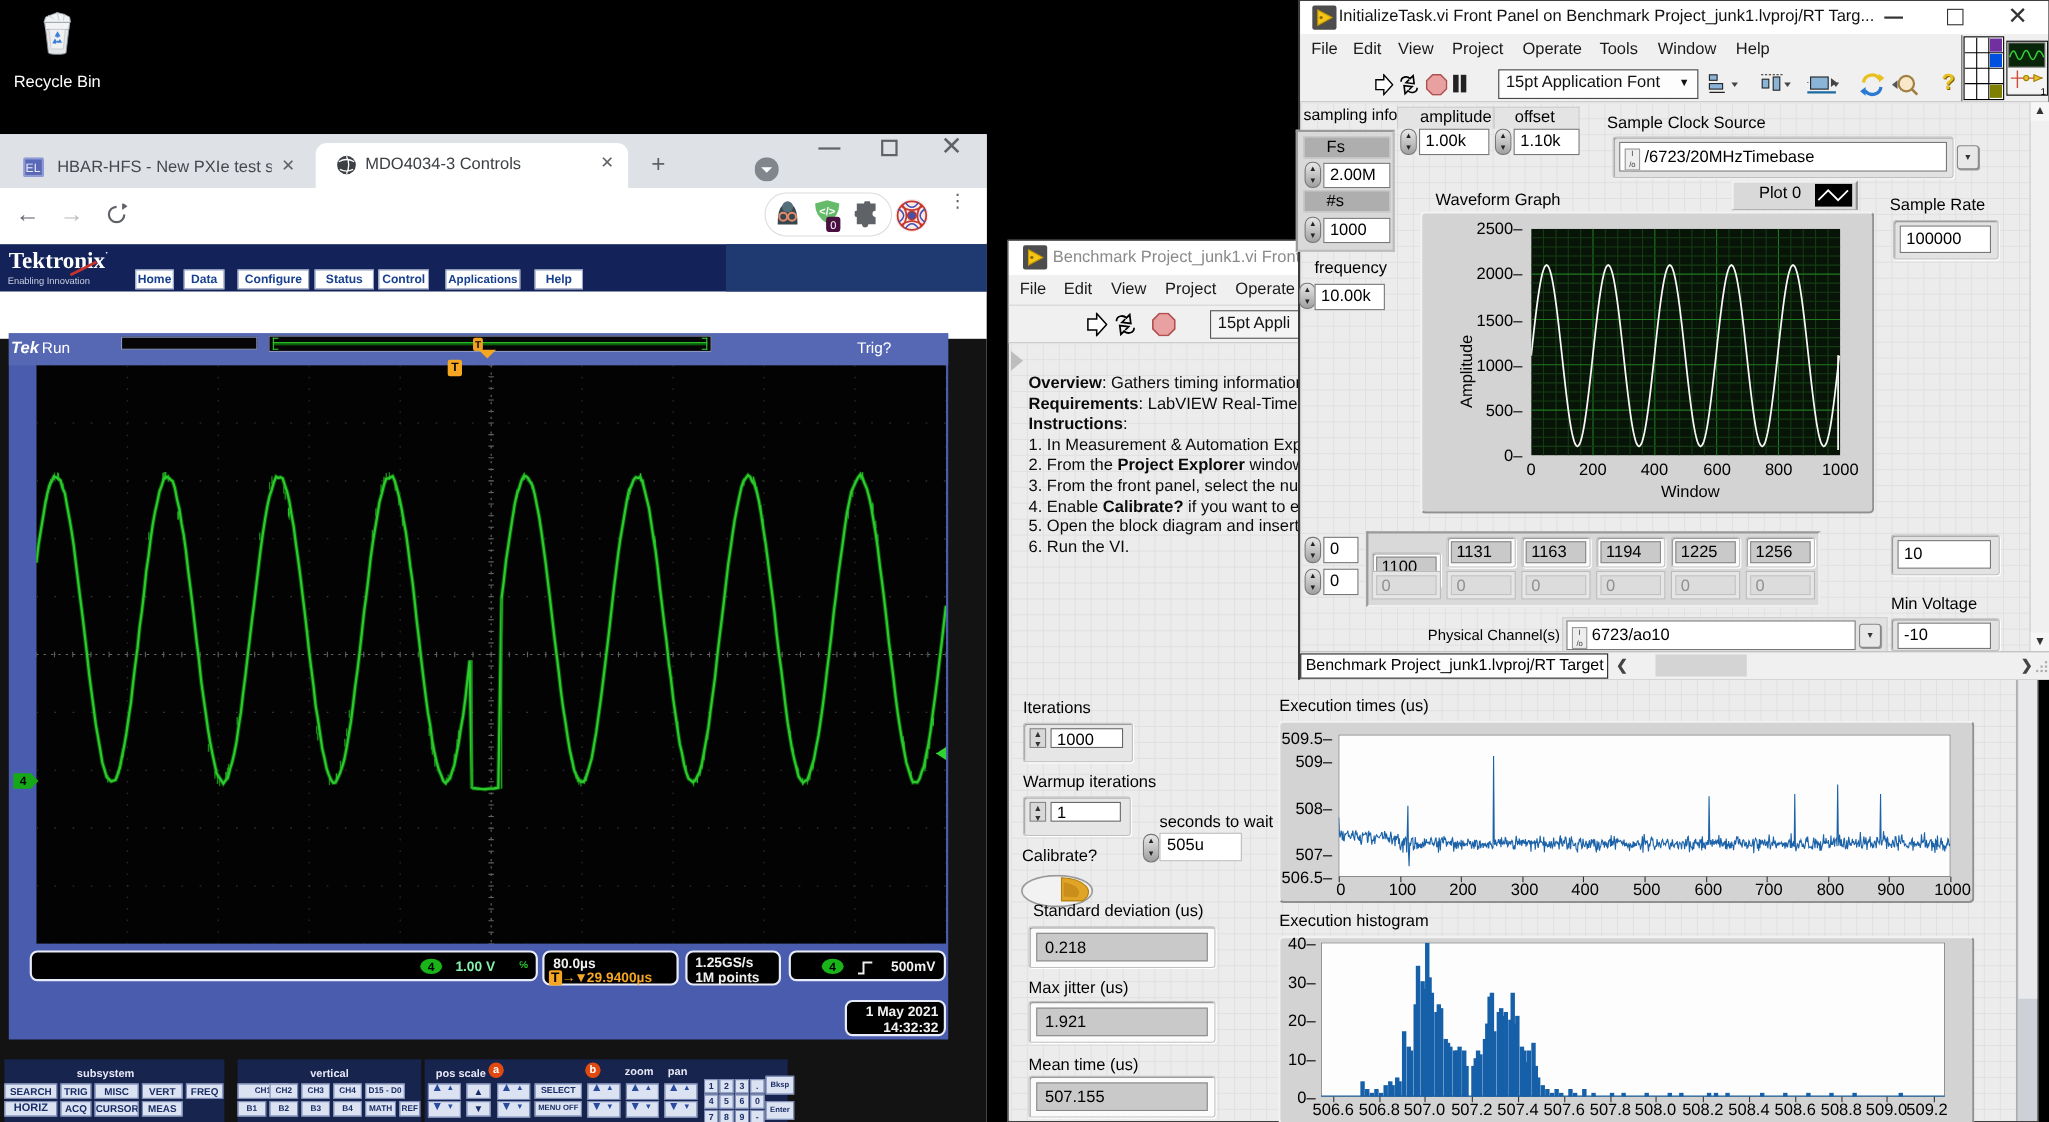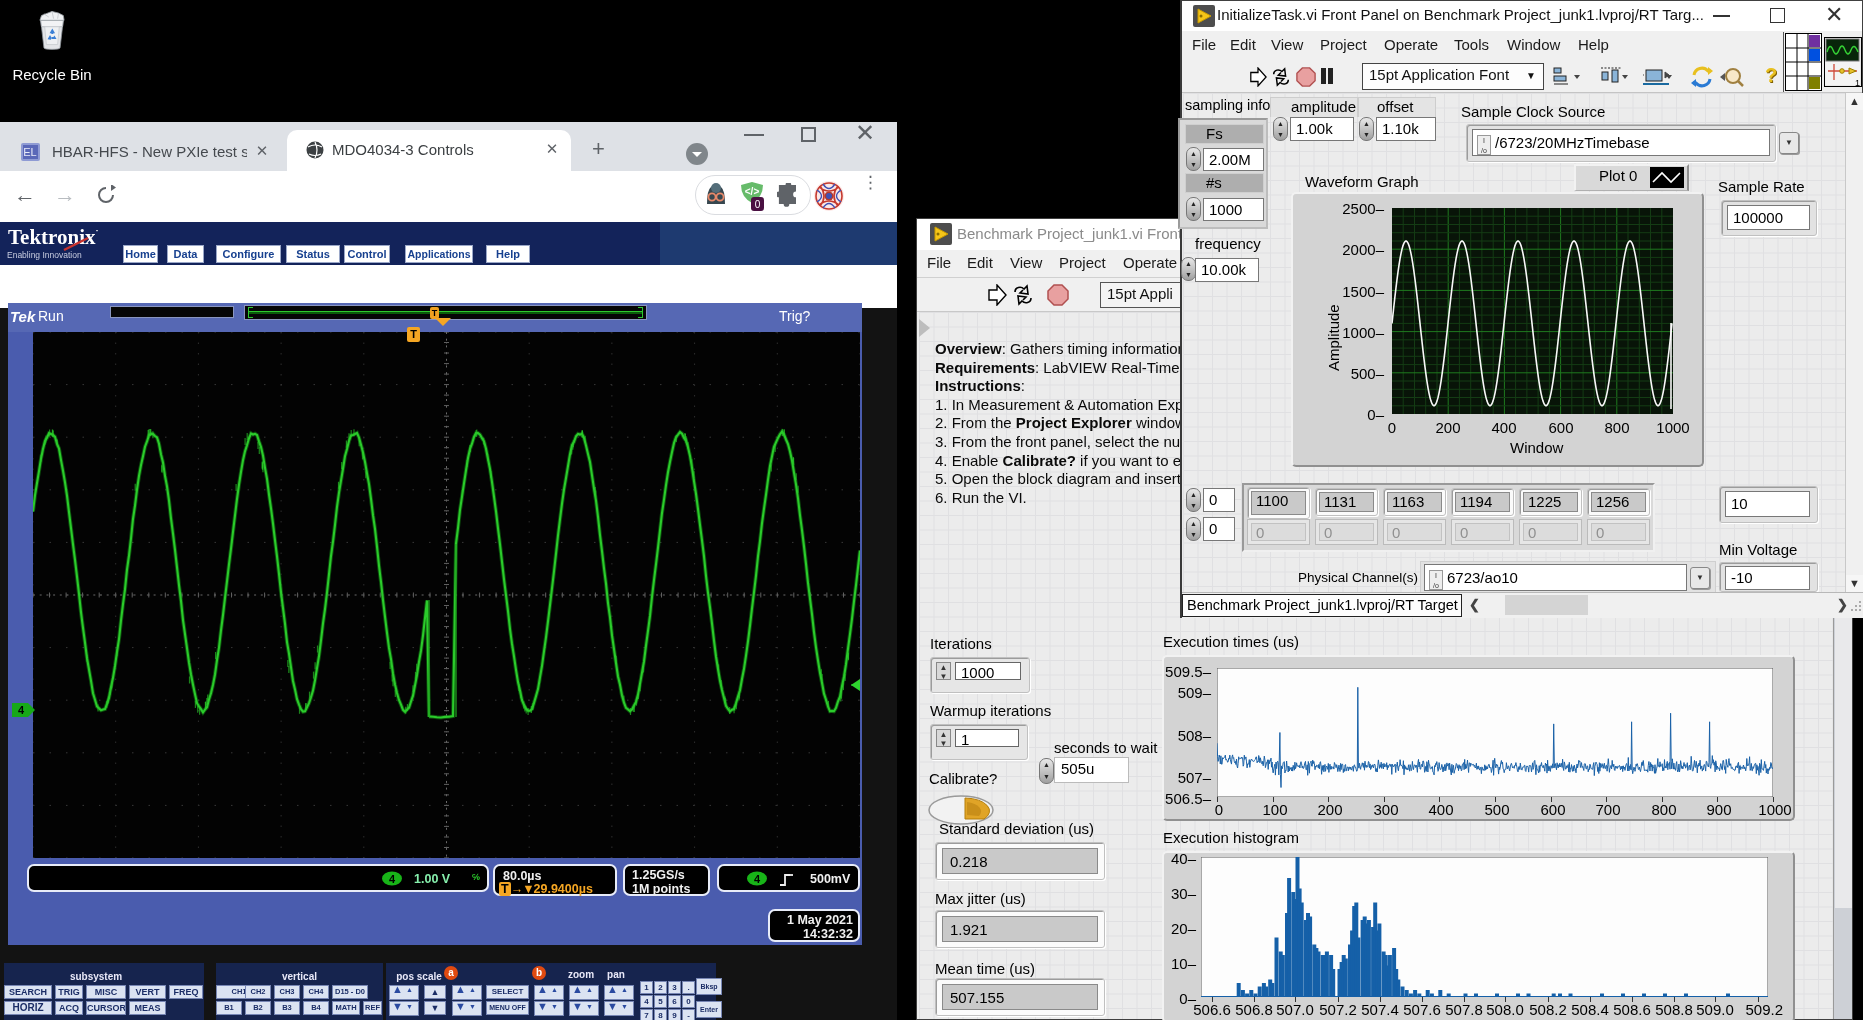--- a/index.html
+++ b/index.html
@@ -788,21 +788,21 @@
       <div class="axlbl" style="left:604px;top:689px;width:50px;text-align:center;">508.2</div>
       <div style="position:absolute;left:629px;top:685px;width:1px;height:5px;background:#333;"></div>
       <div class="axlbl" style="left:646px;top:689px;width:50px;text-align:center;">508.4</div>
       <div style="position:absolute;left:671px;top:685px;width:1px;height:5px;background:#333;"></div>
       <div class="axlbl" style="left:688px;top:689px;width:50px;text-align:center;">508.6</div>
       <div style="position:absolute;left:713px;top:685px;width:1px;height:5px;background:#333;"></div>
       <div class="axlbl" style="left:730px;top:689px;width:50px;text-align:center;">508.8</div>
       <div style="position:absolute;left:755px;top:685px;width:1px;height:5px;background:#333;"></div>
       <div class="axlbl" style="left:771px;top:689px;width:50px;text-align:center;">509.0</div>
       <div style="position:absolute;left:796px;top:685px;width:1px;height:5px;background:#333;"></div>
-      <div class="axlbl" style="left:814px;top:689px;width:50px;text-align:right;">509.2</div>
+      <div class="axlbl" style="left:814px;top:689px;width:50px;text-align:left;">509.2</div>
       <div style="position:absolute;left:839px;top:685px;width:1px;height:5px;background:#333;"></div>
  </div>
 
  <div style="position:absolute;left:916px;top:93px;width:19px;height:707px;background:#cdd0d6;border-left:1px solid #9a9a9a;">
    <div style="position:absolute;left:1px;top:306px;width:17px;height:290px;background:#e9e9eb;"></div>
  </div>
 </div>
 
 <div class="lvwin" id="rwin" style="left:1180px;top:0;width:683px;height:618px;border-left:2px solid #3a3a3a;">
  <div class="lvtitle" style="height:30px;">
@@ -1000,21 +1000,21 @@
       <div class="axlbl" style="left:358px;top:326px;width:40px;text-align:center;">600</div>
       <div class="axlbl" style="left:414px;top:326px;width:40px;text-align:center;">800</div>
       <div class="axlbl" style="left:470px;top:326px;width:40px;text-align:center;">1000</div>
       <div class="axlbl" style="left:142px;top:278px;transform:rotate(-90deg);transform-origin:left top;">Amplitude</div>
       <div class="lbl" style="left:327px;top:346px;">Window</div>
       <div class="spin" style="left:3px;top:395px;height:24px;line-height:11px;">▲<br>▼</div>
       <div style="position:absolute;left:20px;top:395px;width:32px;height:24px;background:#fff;border:1px solid #777;font-size:15px;padding:2px 0 0 5px;">0</div>
       <div class="spin" style="left:3px;top:424px;height:24px;line-height:11px;">▲<br>▼</div>
       <div style="position:absolute;left:20px;top:424px;width:32px;height:24px;background:#fff;border:1px solid #777;font-size:15px;padding:2px 0 0 5px;">0</div>
       <div style="position:absolute;left:59px;top:390px;width:413px;height:69px;background:#d9d9d9;border:2px solid #f0f0f0;border-top-color:#999;border-left-color:#999;"></div>
-      <div class="ind" style="left:64px;top:394px;width:63px;height:32px;padding-left:17px;">
+      <div class="ind" style="left:64px;top:409px;width:63px;height:32px;padding-left:17px;">
         <div class="in" style="left:3px;top:3px;right:3px;bottom:3px;line-height:18px;padding-left:4px;">1100</div>
       </div>
       <div style="position:absolute;left:64px;top:426px;width:63px;height:26px;background:#e6e6e6;border:1px solid #bbb;">
         <div style="position:absolute;left:3px;top:3px;right:3px;bottom:3px;background:#dcdcdc;border:1px solid #c2c2c2;color:#909090;font-size:15px;padding-left:4px;">0</div>
       </div>
       <div class="ind" style="left:132px;top:395px;width:63px;height:28px;">
         <div class="in" style="left:3px;top:3px;right:3px;bottom:3px;line-height:18px;padding-left:4px;">1131</div>
       </div>
       <div style="position:absolute;left:132px;top:426px;width:63px;height:26px;background:#e6e6e6;border:1px solid #bbb;">
         <div style="position:absolute;left:3px;top:3px;right:3px;bottom:3px;background:#dcdcdc;border:1px solid #c2c2c2;color:#909090;font-size:15px;padding-left:4px;">0</div>

